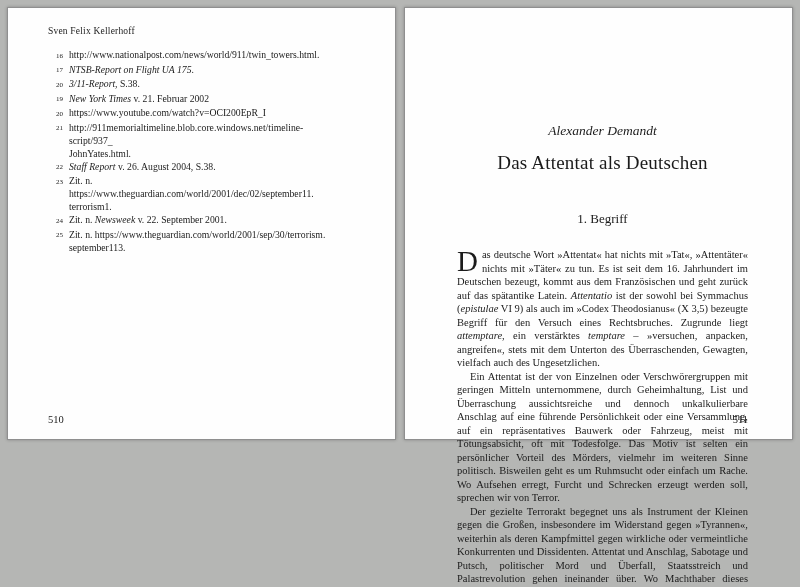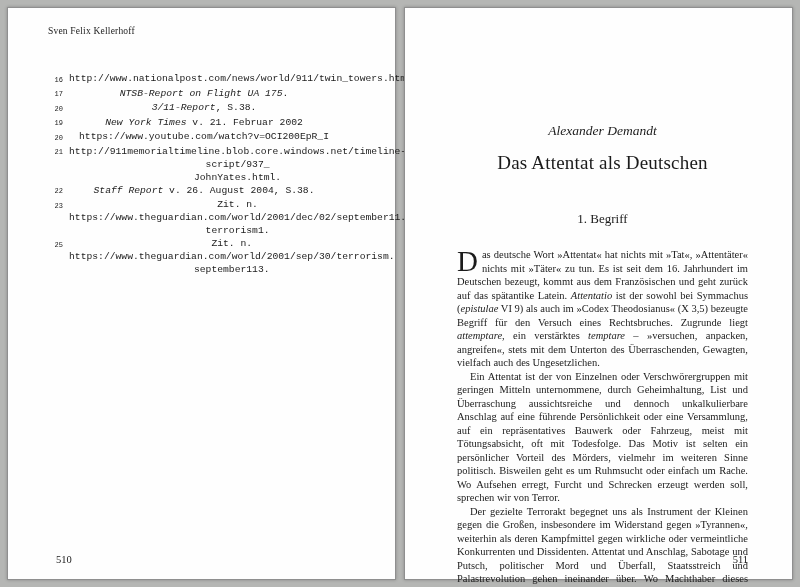--- a/index.html
+++ b/index.html
@@ -6,37 +6,37 @@
   body {
     width: 800px; height: 587px;
     background: #b5b6b4;
     font-family: "Liberation Serif", serif;
     color: #1b1b1b;
     overflow: hidden;
   }
   .spread { position: relative; width: 800px; height: 587px; }
   .page {
     position: absolute; top: 7px;
-    width: 389px; height: 573px;
+    width: 389px; height: 433px;
     background: #fefefe;
     border: 1px solid #8f8f8f;
     box-shadow: 0 0 3px rgba(0,0,0,0.25);
     box-sizing: border-box;
   }
   .page-left  { left: 7px;   padding: 0 56px 0 40px; }
   .page-right { left: 404px; padding: 16px 44px 0 52px; }
 
   
   .running-header { padding-top: 18px; font-size: 9.5px; letter-spacing: 0.2px; }
-  .footnotes { margin-top: 36px; font-size: 9.7px; line-height: 13px; font-family: Liberation Mono, monospace; }
+  .footnotes { margin-top: 12px; font-size: 9.7px; line-height: 13px; }
   .fn { display: flex; }
   .fn-num { flex: 0 0 15px; width: 15px; text-align: right; font-size: 7px; padding-top: 1.5px; }
-  .fn-text { flex: 1; padding-left: 6px; overflow-wrap: break-word; text-align: center; }
+  .fn-text { flex: 1; padding-left: 6px; overflow-wrap: break-word; }
   .page-num { position: absolute; bottom: 14px; font-size: 10.5px; }
-  .pn-left { left: 40px; margin-left: 8px; }
+  .pn-left { left: 40px; }
   .pn-right { right: 44px; }
 
   
   .author { margin-top: 99px; text-align: center; font-style: italic; font-size: 13.5px; }
   .chapter-title { margin: 13px 0 0 0; text-align: center; font-size: 19px; font-weight: normal; letter-spacing: 0.2px; }
   .section-heading { margin-top: 37px; text-align: center; font-size: 13px; }
   .body-text {
     margin-top: 21px;
     font-size: 10.5px; line-height: 13.5px;
     text-align: justify;
@@ -81,20 +81,24 @@
       </div>
       <div class="fn">
         <span class="fn-num">22</span>
         <span class="fn-text"><span style="font-style: italic;">Staff Report</span><span> v. 26. August 2004, S.38.</span></span>
       </div>
       <div class="fn">
         <span class="fn-num">23</span>
         <span class="fn-text"><span>Zit. n. https://www.theguardian.com/world/2001/dec/02/september11.</span><br><span>terrorism1.</span></span>
       </div>
       <div class="fn">
+        <span class="fn-num">24</span>
+        <span class="fn-text"><span>Zit. n. </span><span style="font-style: italic;">Newsweek</span><span> v. 22. September 2001.</span></span>
+      </div>
+      <div class="fn">
         <span class="fn-num">25</span>
         <span class="fn-text"><span>Zit. n. https://www.theguardian.com/world/2001/sep/30/terrorism.</span><br><span>september113.</span></span>
       </div>
     </div>
 
     <div class="page-num pn-left">510</div>
   </div>
 
   <div class="page page-right">
     <div class="author">Alexander Demandt</div>

